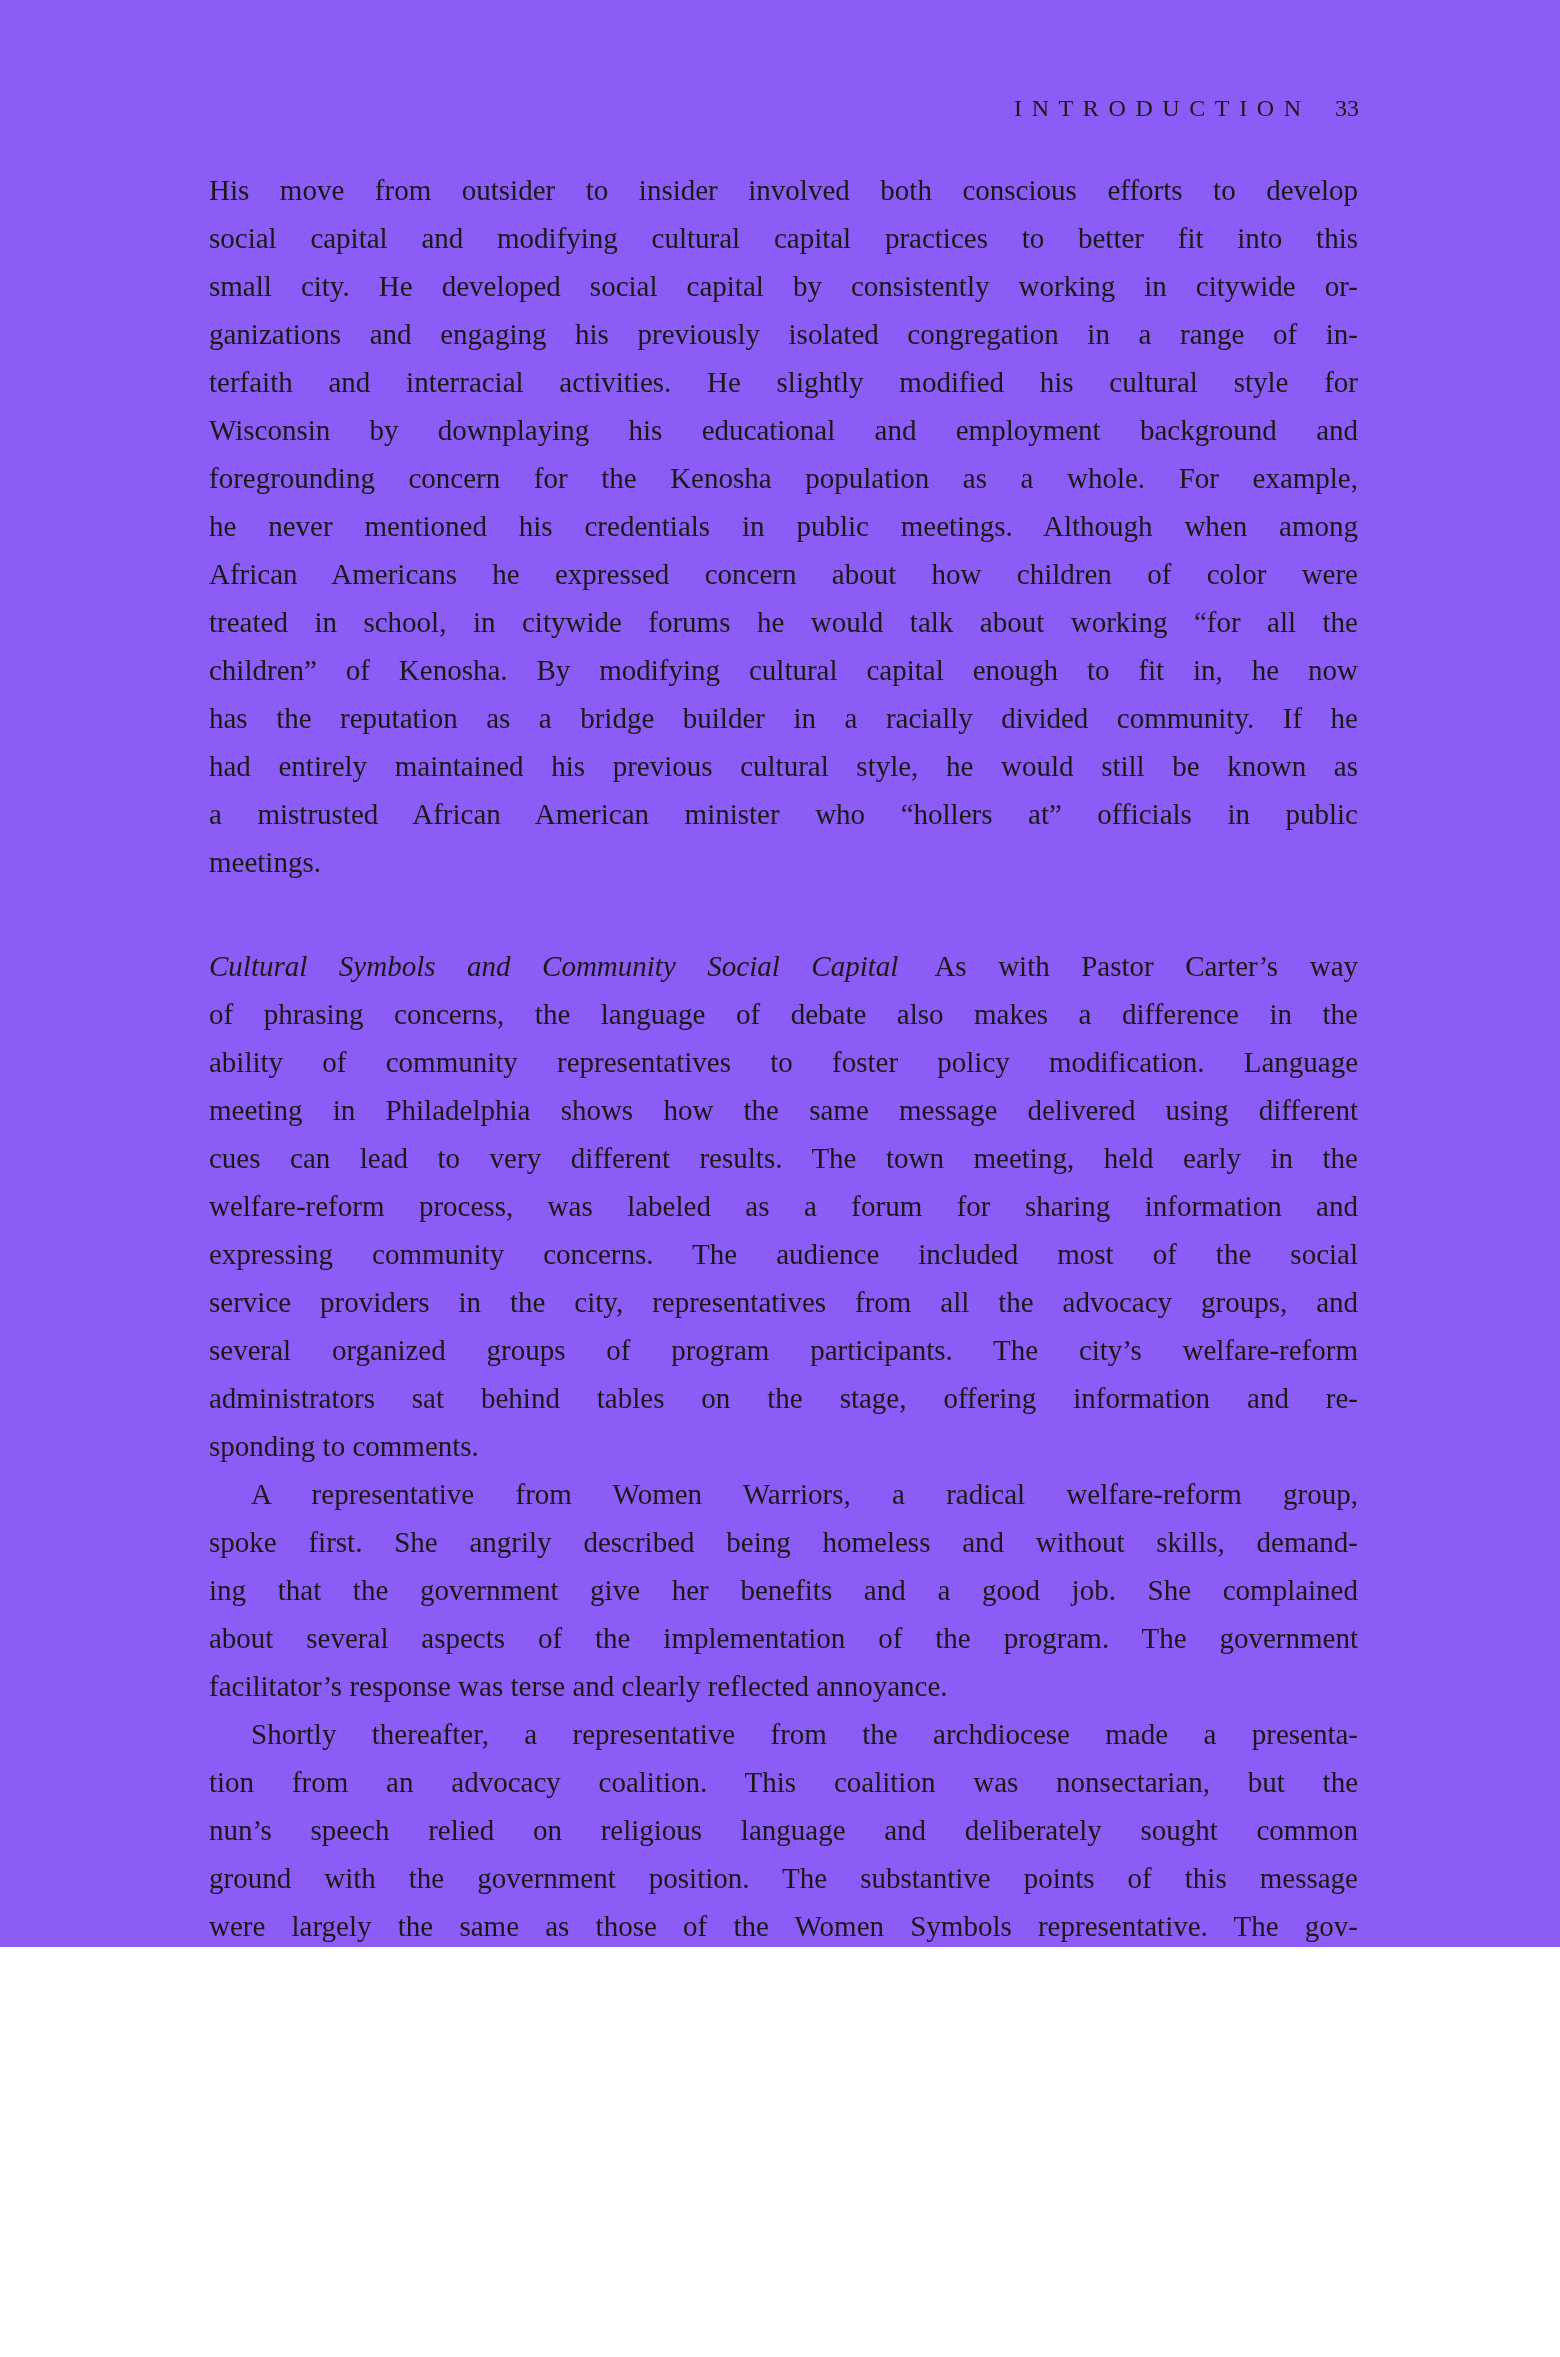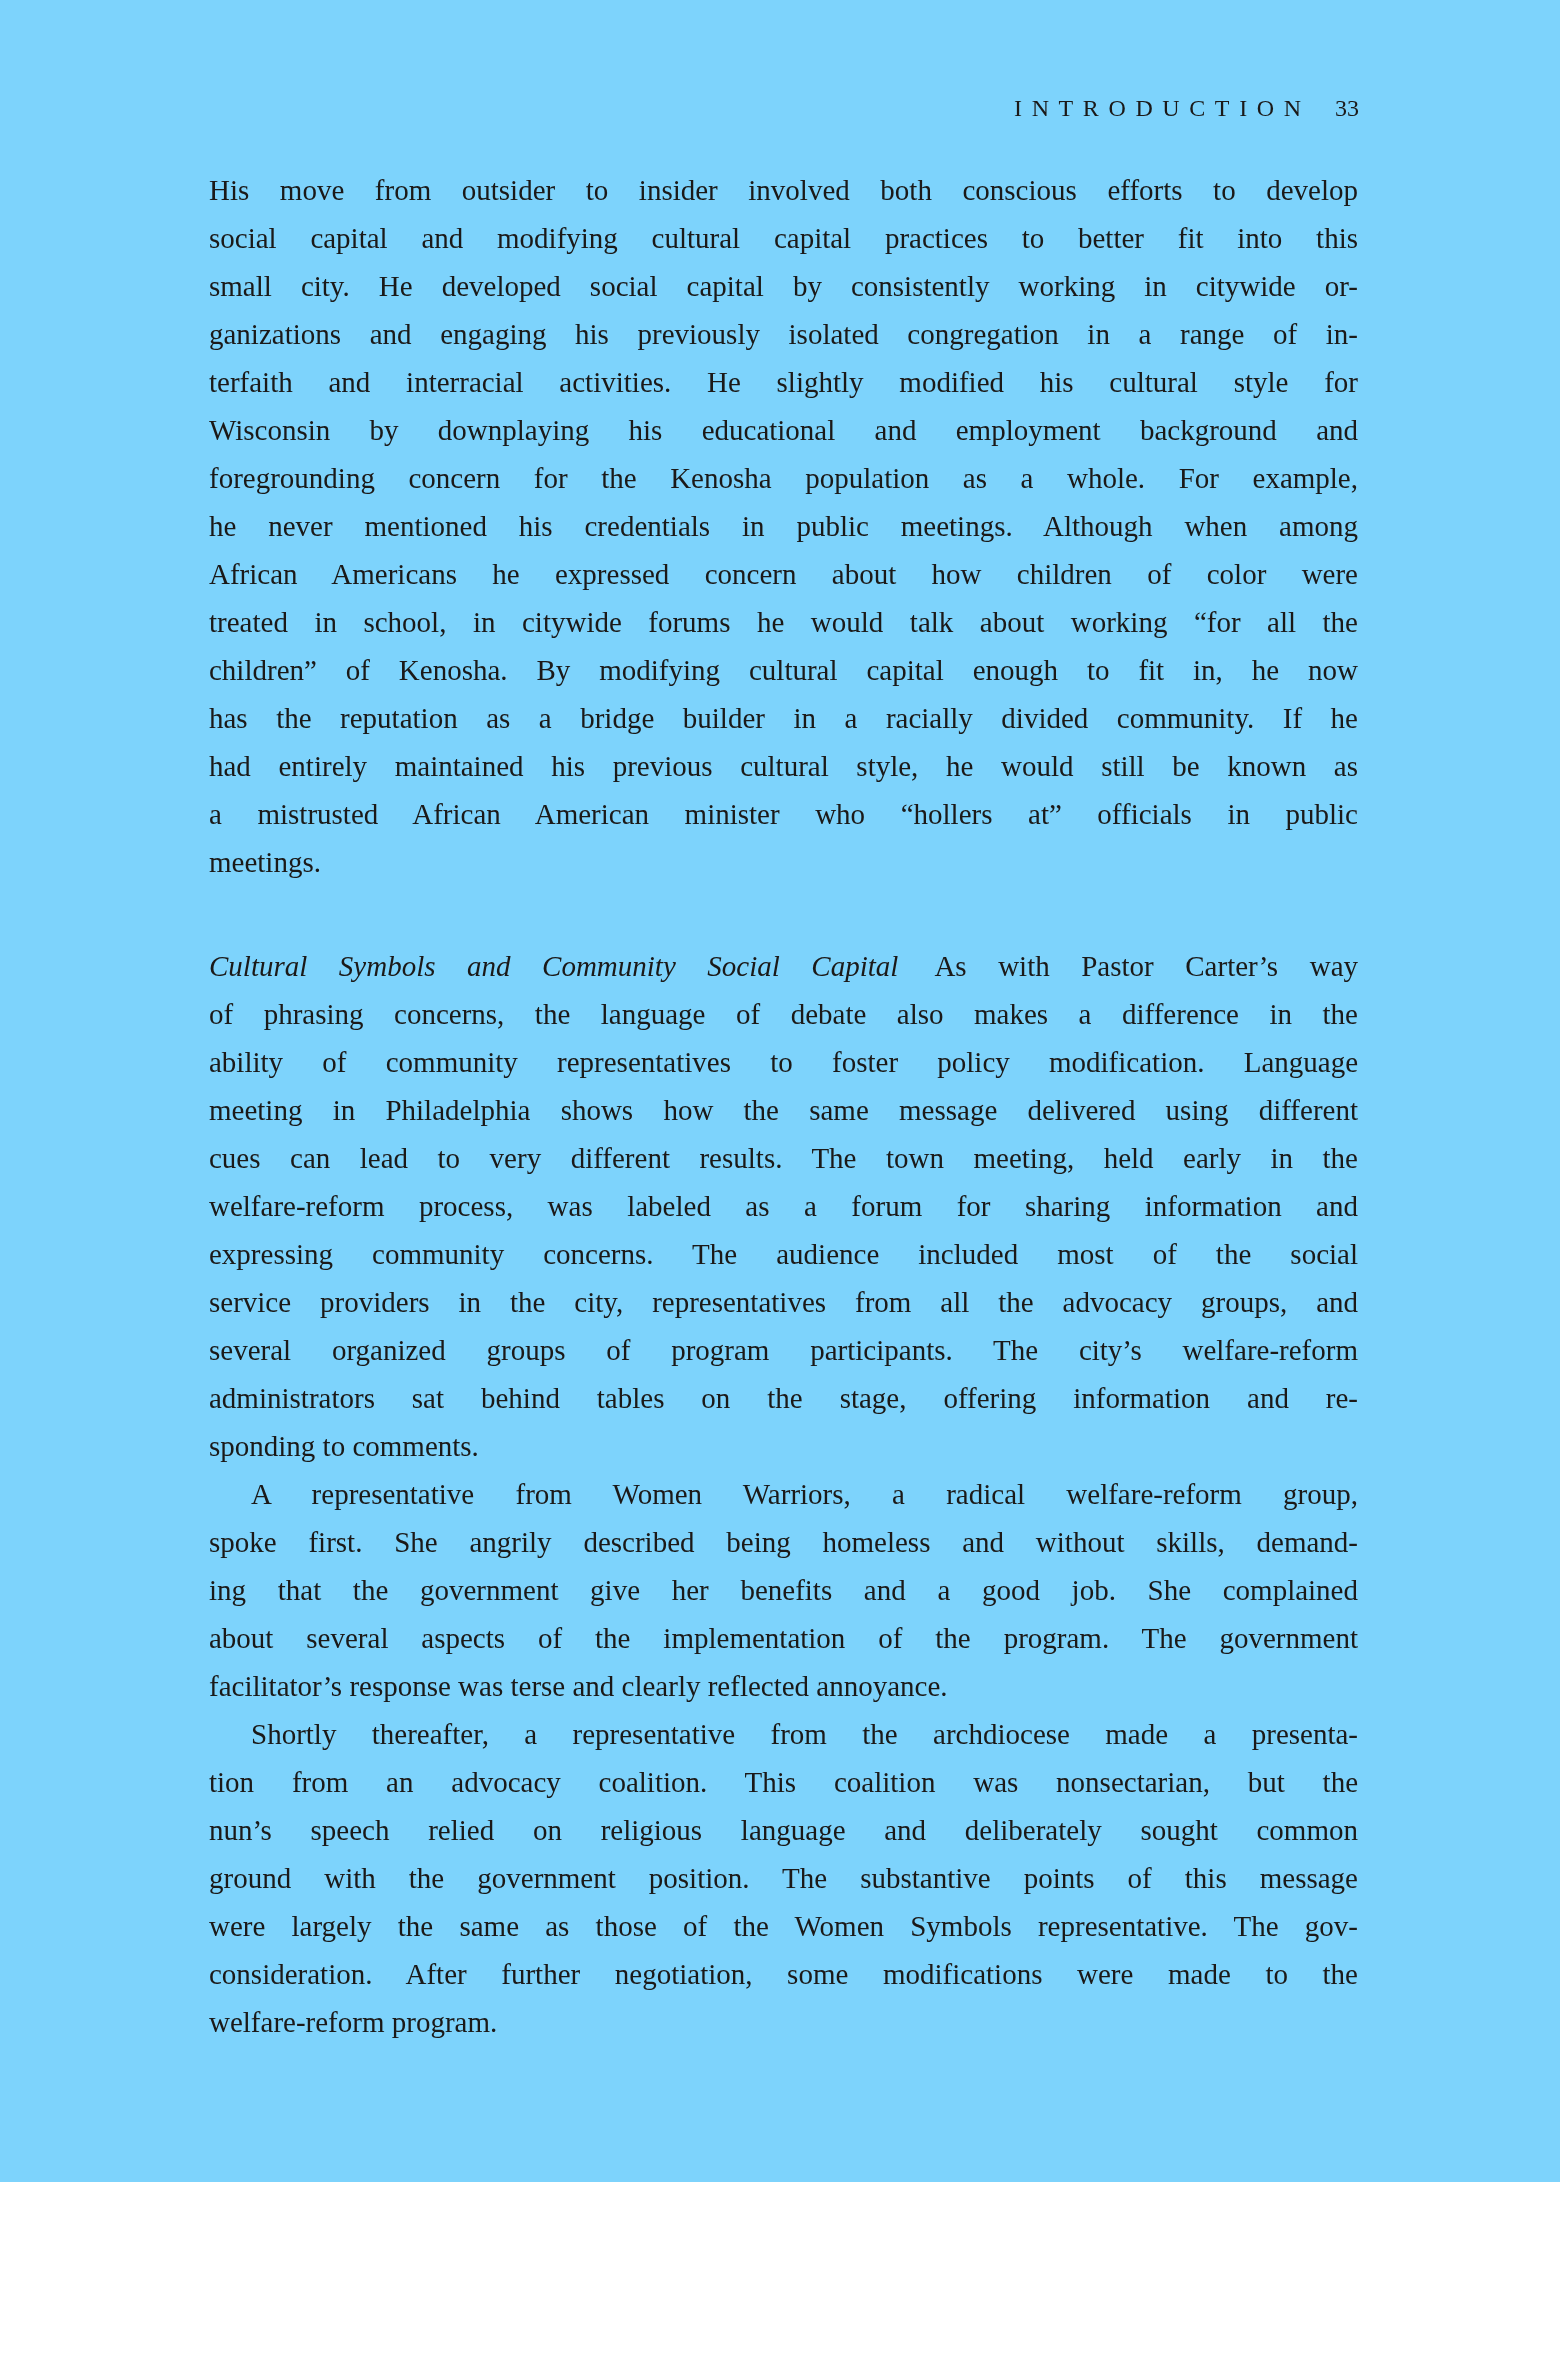--- a/index.html
+++ b/index.html
@@ -3,22 +3,22 @@
 <meta charset="utf-8">
 <style>
   html, body {
     margin: 0;
     padding: 0;
     background: #ffffff;
   }
   .page {
     position: relative;
     width: 1561px;
-    height: 2182px;
-    background: #7dd3fc;
+    height: 1947px;
+    background: #8b5cf6;
     overflow: hidden;
     font-family: "Liberation Serif", "DejaVu Serif", serif;
     color: #1b1918;
   }
   .running-header {
     position: absolute;
     top: 95px;
     right: 202px;
     display: flex;
     align-items: baseline;

